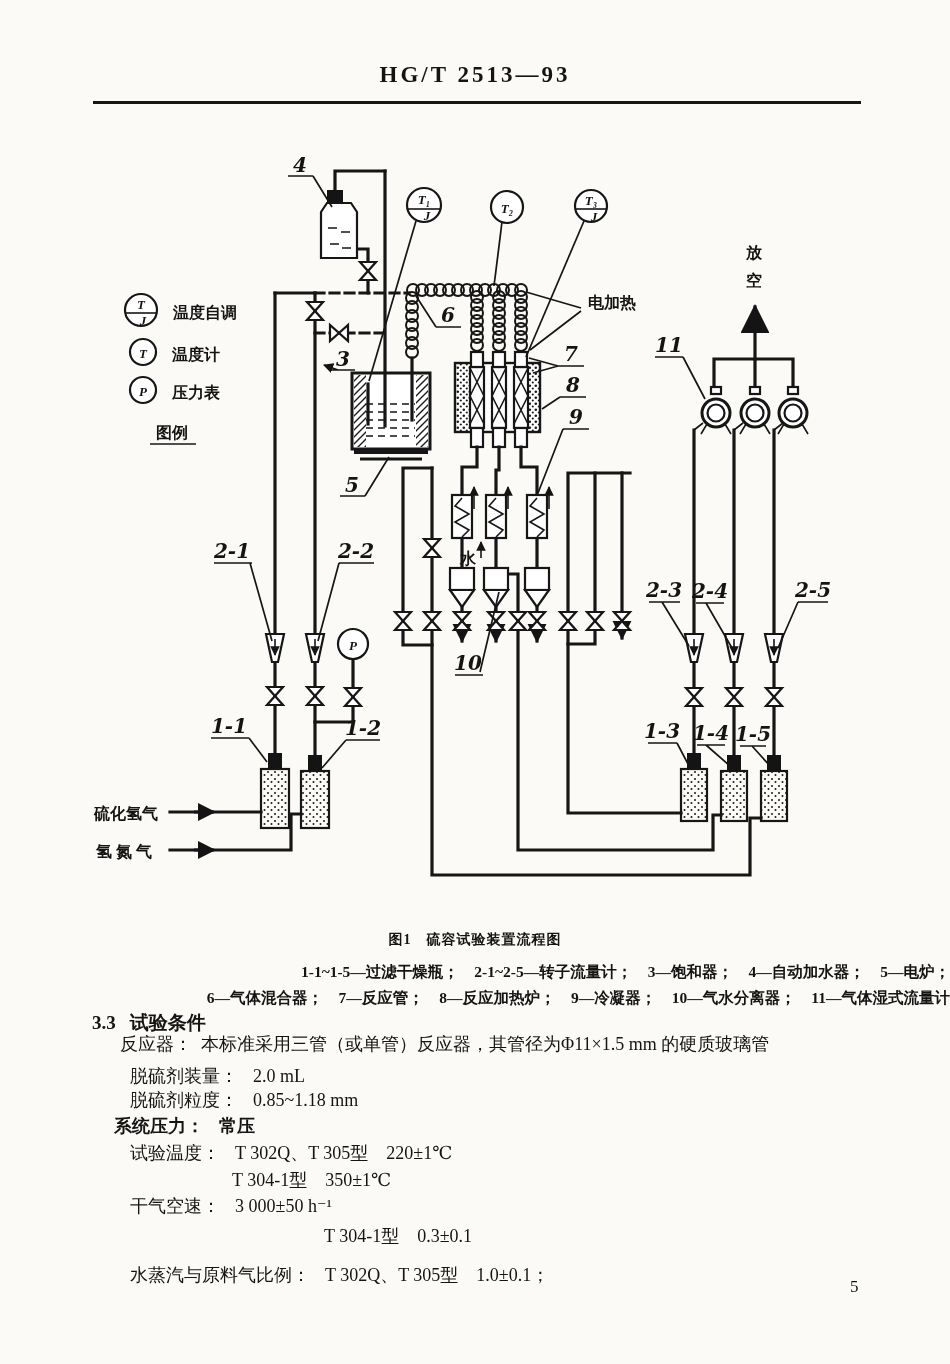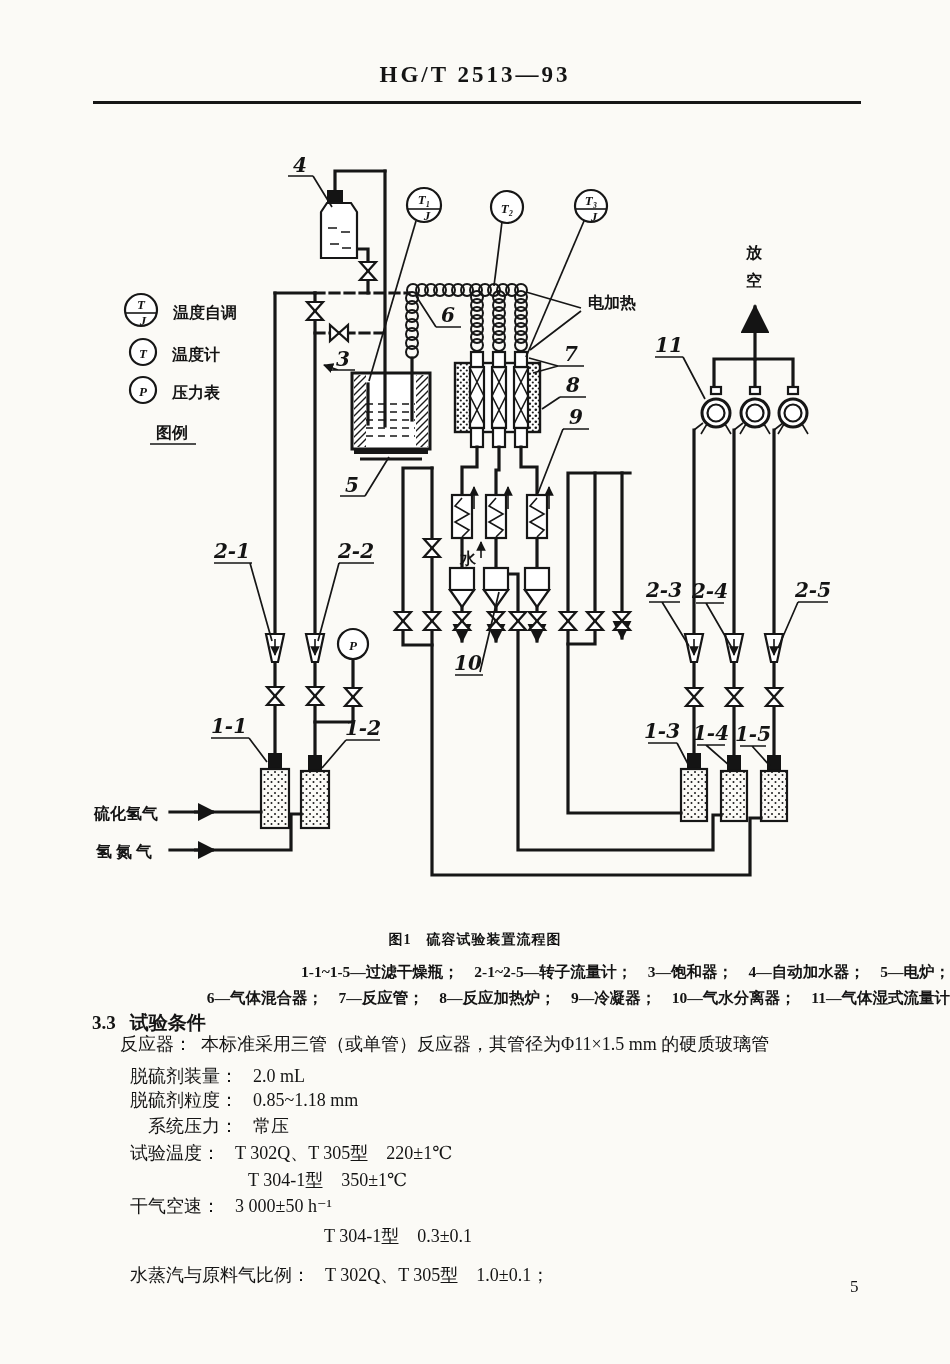--- a/index.html
+++ b/index.html
@@ -18,23 +18,23 @@
   .figlegend{left:0;width:950px;text-align:right;font-size:15.5px;font-weight:bold;}
   #fig-legend-1{top:962px;}
   #fig-legend-2{top:988px;}
   #sec-heading{top:1010px;left:92px;font-size:19px;font-weight:bold;}
   #sec-heading .t{margin-left:14px;}
   .bodyline{font-size:18px;white-space:nowrap;}
   .bodyline .val{margin-left:15px;}
   #ln0{top:1032px;left:112px;margin-left:8px;} #ln0 .val{margin-left:9px;}
   #ln1{top:1064px;left:130px;}
   #ln2{top:1088px;left:130px;}
-  #ln3{top:1114px;left:148px;}
+  #ln3{top:1114px;left:114px;font-weight:bold;}
   #ln4{top:1141px;left:130px;}
-  #ln5{top:1168px;left:232px;} #ln5 .val{margin-left:16px;}
+  #ln5{top:1168px;left:232px;} #ln5 .val{margin-left:0;}
   #ln6{top:1194px;left:130px;}
   #ln7{top:1221px;left:130px;margin-top:42px;}
   #ln8{top:1224px;left:324px;} #ln8 .val{margin-left:0;}
   #page-num{top:1277px;left:850px;font-size:17px;}
   svg{position:absolute;top:130px;left:0;}
   svg text{fill:#141414;text-anchor:middle;font-family:"Liberation Serif","DejaVu Serif",serif;}
   svg text.num{font-family:"DejaVu Serif",serif;font-style:italic;font-weight:bold;font-size:20px;}
   svg text.cjk{font-size:16px;font-weight:bold;}
   svg text.inst{font-size:13px;font-weight:bold;font-style:italic;}
   .pipes{stroke:#161616;stroke-width:3.2;fill:none;stroke-linecap:square;}

